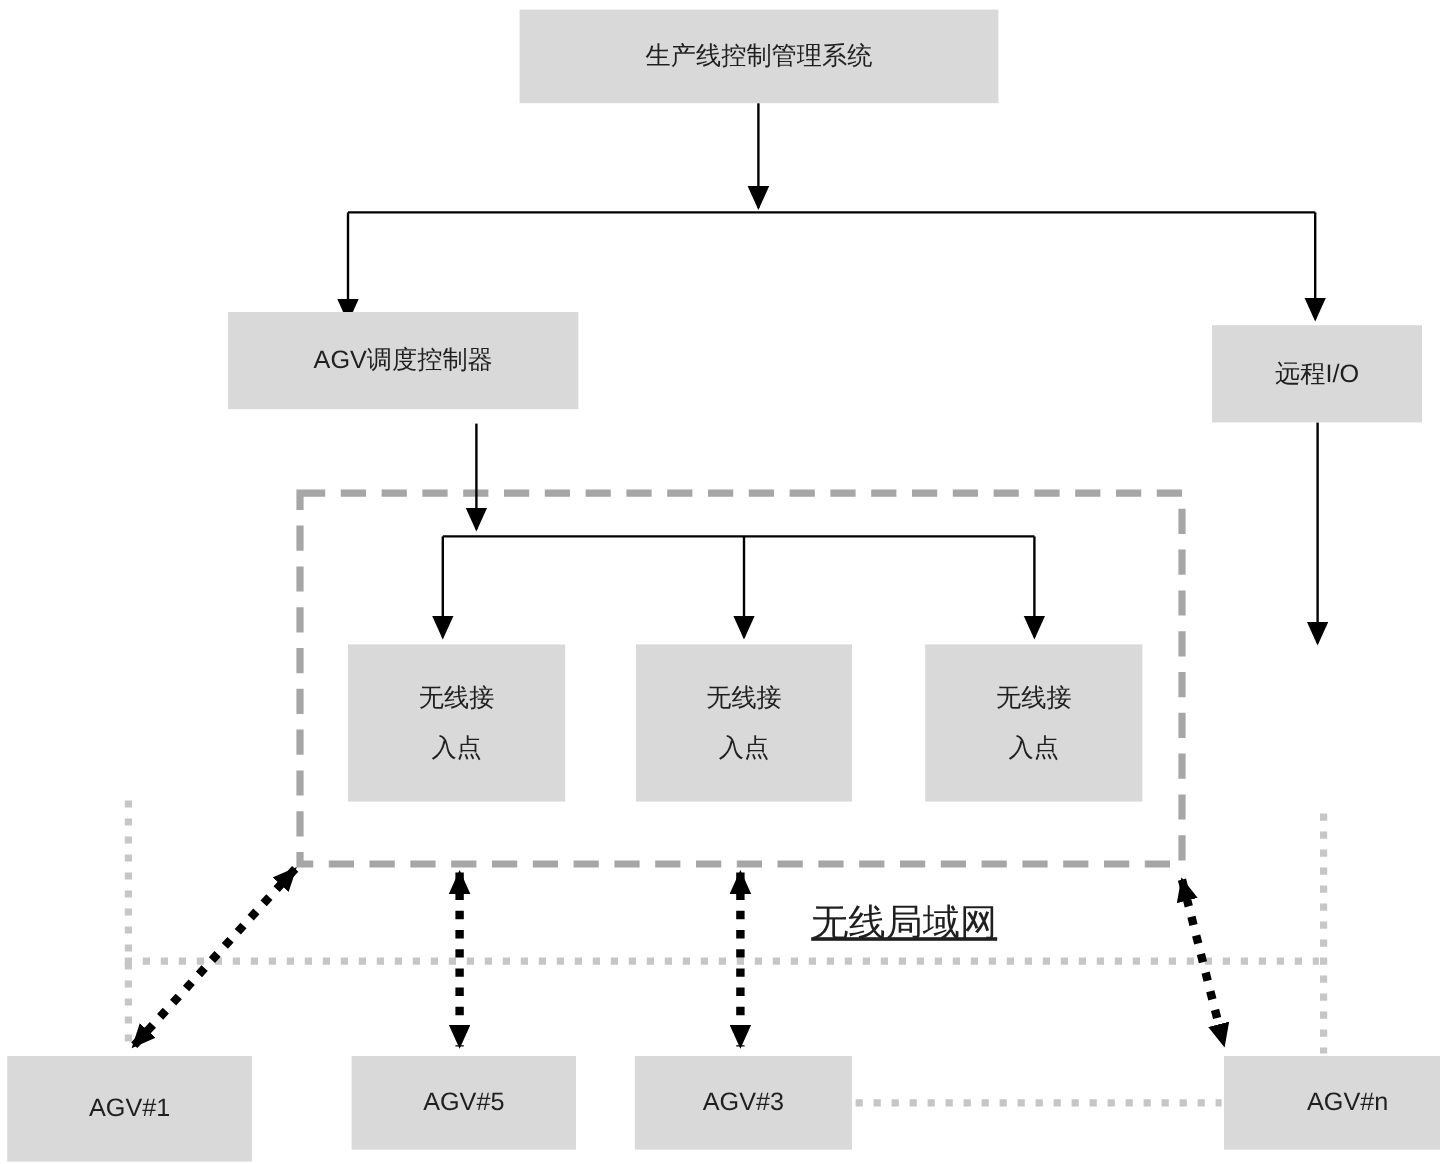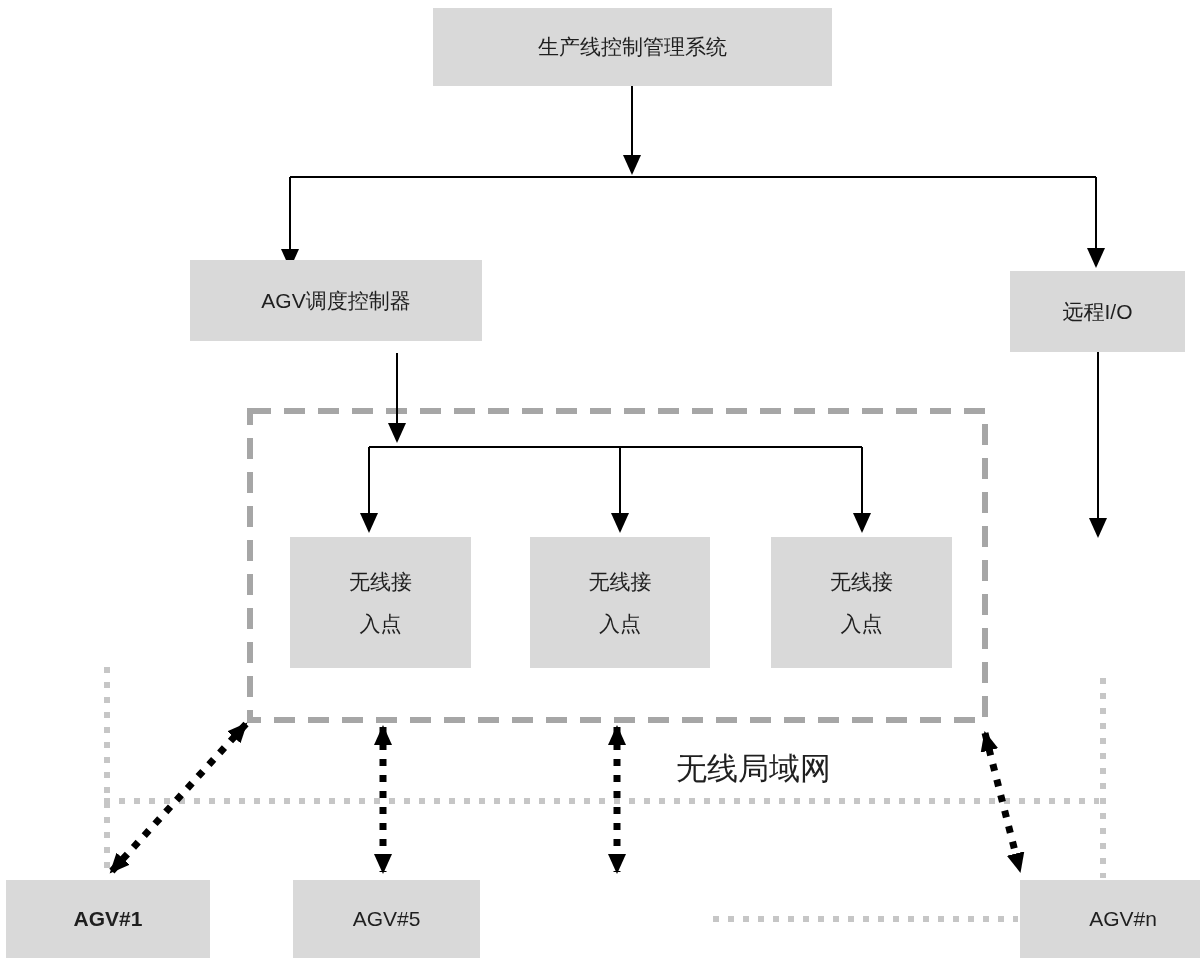--- a/index.html
+++ b/index.html
@@ -29,20 +29,21 @@
     text-align:center;
     font-size:21px;line-height:42px;
     white-space:pre-line;
     box-sizing:border-box;
   }
   .annotation{
     position:absolute;
     color:var(--text-color,#1f1f1f);
     font-size:31px;line-height:34px;
     white-space:nowrap;
+    text-decoration:underline;
   }
 </style>
 </head>
 <body>
 
 <div class="stage">
 
   <svg class="layer" width="1200" height="970" viewBox="0 0 1200 970">
     <defs>
       <marker id="arrow" markerUnits="userSpaceOnUse" markerWidth="24" markerHeight="20" refX="18" refY="9" orient="auto-start-reverse">
@@ -86,22 +87,23 @@
 入点</div>
 
   <div class="node" style="left:530px;top:537px;width:180px;height:131px;">无线接
 入点</div>
 
   <div class="node" style="left:771px;top:537px;width:181px;height:131px;">无线接
 入点</div>
 
 
 
-  <div class="node" style="left:6px;top:880px;width:204px;height:78px;font-weight:bold;">AGV#1</div>
+  <div class="node" style="left:6px;top:880px;width:204px;height:88px;">AGV#1</div>
 
   <div class="node" style="left:293px;top:880px;width:187px;height:78px;">AGV#5</div>
 
+  <div class="node" style="left:529px;top:880px;width:181px;height:78px;">AGV#3</div>
 
   <div class="node" style="left:1020px;top:880px;width:206px;height:78px;">AGV#n</div>
 
   <div class="annotation" style="left:676px;top:752px;">无线局域网</div>
 
 </div>
 
 </body></html>

